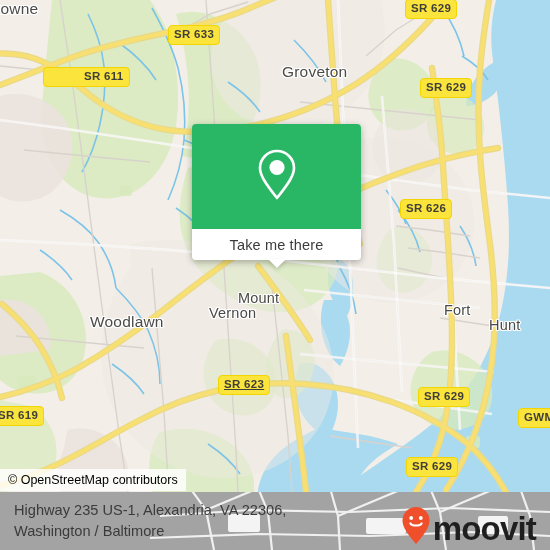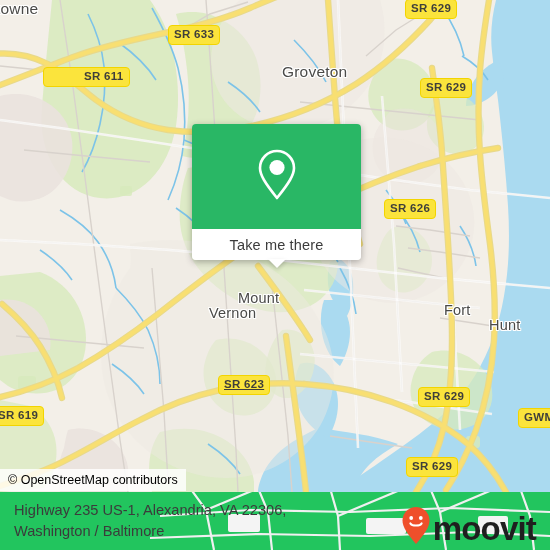--- a/index.html
+++ b/index.html
@@ -134,21 +134,21 @@
     filter: drop-shadow(0 2px 2px rgba(0,0,0,0.18));
   }
 
   
   #footer {
     position: absolute;
     left: 0;
     top: 492px;
     width: 550px;
     height: 58px;
-    background: #22c55e;
+    background: #a3a3a3;
     overflow: hidden;
   }
   #footer-watermark {
     position: absolute;
     left: 0; top: 0;
     width: 550px; height: 58px;
     opacity: 1;
     pointer-events: none;
   }
   #footer-address {
@@ -386,30 +386,31 @@
           <path d="M304,384 C334,386 364,392 392,402 C420,412 446,426 468,444 C484,458 496,474 506,492"></path>
           <path d="M2,304 C16,316 30,330 40,346 C50,362 58,380 62,398"></path>
           <path d="M258,266 C276,290 294,314 310,340"></path>
         </g>
 
       </g>
     </svg>
 
     <div class="place-label big" style="left:-12px; top:0px;">stowne</div>
     <div class="place-label big" style="left:274px; top:63px;margin-left:8px;">Groveton</div>
+    <div class="place-label big" style="left:90px; top:313px;">Woodlawn</div>
     <div class="place-label med" style="left:210px; top:291px;padding-left:28px;">Mount</div>
     <div class="place-label med" style="left:209px; top:306px;">Vernon</div>
     <div class="place-label med" style="left:444px; top:303px;">Fort</div>
     <div class="place-label med" style="left:443px; top:318px;margin-left:46px;">Hunt</div>
 
     <div class="shield" style="left:168px; top:25px;">SR 633</div>
     <div class="shield" style="left:43px;  top:67px;padding-left:40px;">SR 611</div>
     <div class="shield" style="left:405px; top:-1px;">SR 629</div>
     <div class="shield" style="left:420px; top:78px;">SR 629</div>
-    <div class="shield" style="left:384px; top:199px;">SR 626</div>
+    <div class="shield" style="left:400px; top:199px;">SR 626</div>
     <div class="shield" style="left:218px; top:375px;text-decoration:underline;">SR 623</div>
     <div class="shield" style="left:-8px;  top:406px;">SR 619</div>
     <div class="shield" style="left:418px; top:387px;">SR 629</div>
     <div class="shield" style="left:518px; top:408px;">GWMP</div>
     <div class="shield" style="left:270px; top:477px;margin-top:20px;">VA 400</div>
     <div class="shield" style="left:406px; top:457px;">SR 629</div>
 
     <div id="attribution">© OpenStreetMap contributors</div>
 
     <div id="popup">

